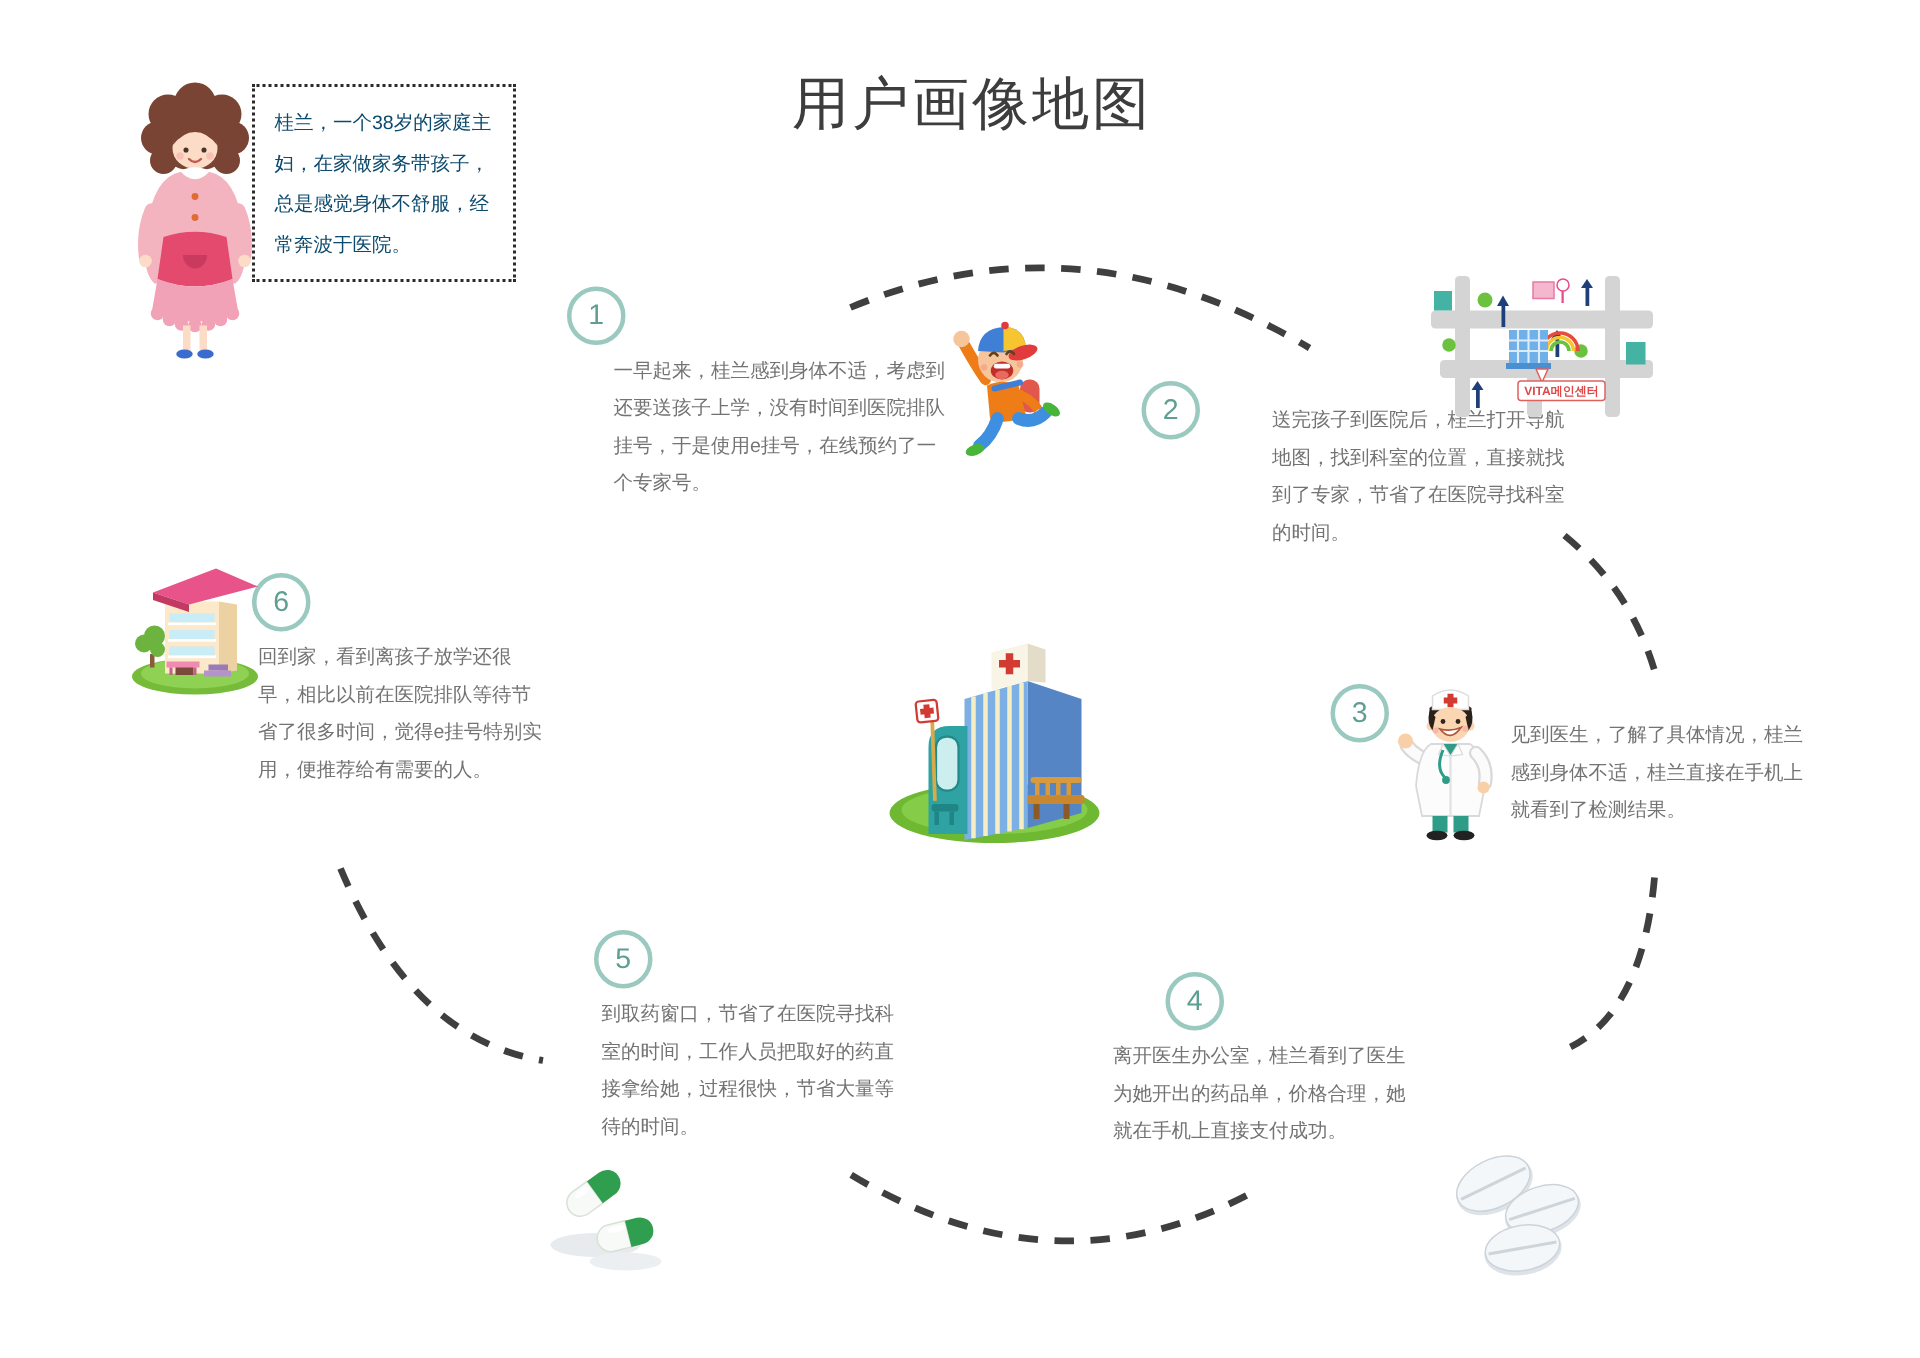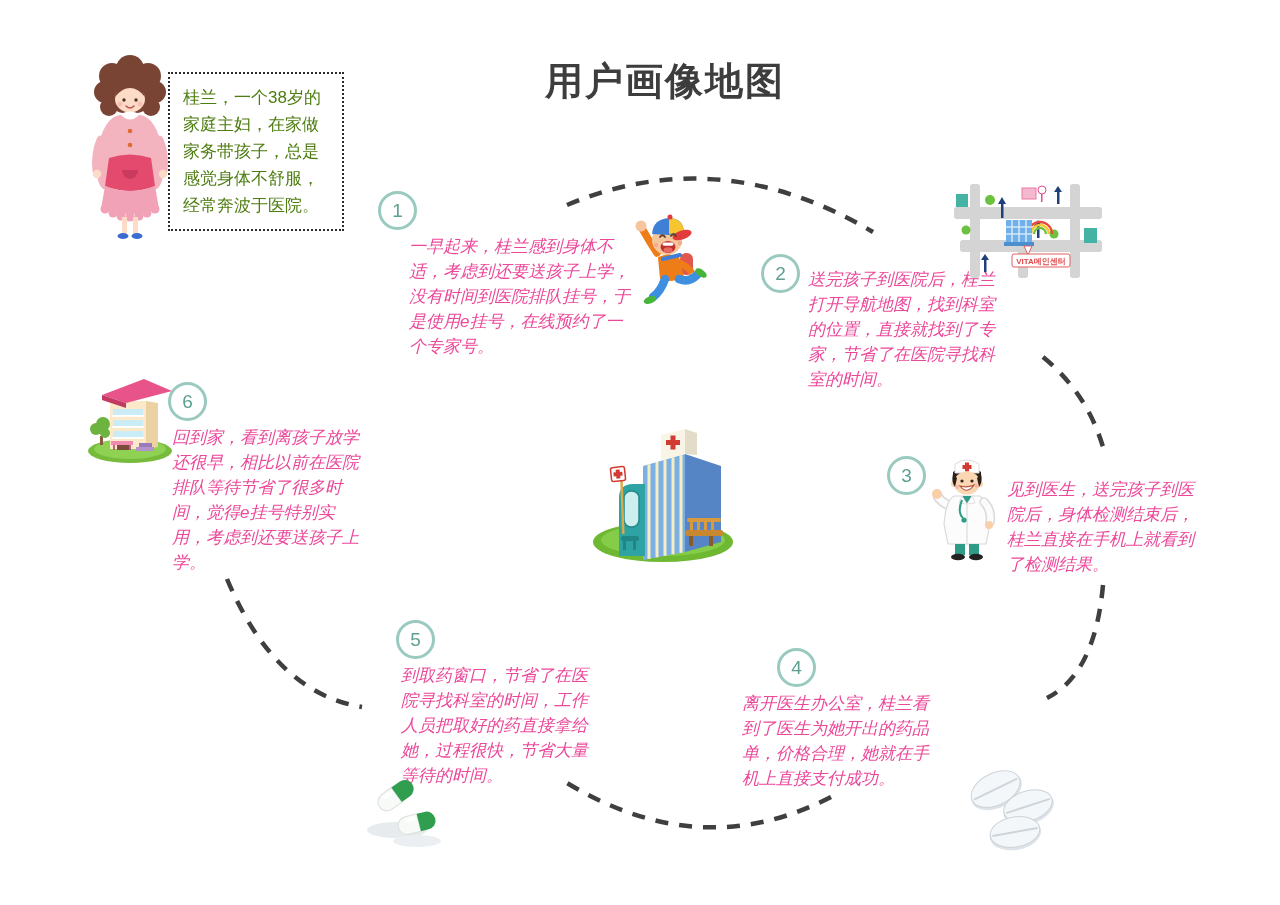--- a/index.html
+++ b/index.html
@@ -2,35 +2,35 @@
 <html lang="zh"><head>
 <meta charset="utf-8">
 <style>
   html,body{margin:0;padding:0;background:#fff;}
   #canvas{
     position:relative;width:1280px;height:905px;background:#ffffff;overflow:hidden;
     font-family:"Liberation Sans","DejaVu Sans",sans-serif;
   }
   .abs{position:absolute;}
   .title{
-    position:absolute;left:528px;top:56px;font-size:38px;font-weight:700;
-    color:#3d3d3d;letter-spacing:2px;white-space:nowrap;margin-left:17px;
+    position:absolute;left:528px;top:44px;font-size:38px;font-weight:400;
+    color:#3d3d3d;letter-spacing:2px;white-space:nowrap;
   }
   .persona-box{
-    position:absolute;left:168px;top:72px;width:146px;
+    position:absolute;left:168px;top:56px;width:146px;
     border:2px dotted #2b2b2b;padding:10px 13px;
-    font-size:17px;line-height:27px;color:#4d7c0f;word-break:break-all;
+    font-size:13px;line-height:27px;color:#0c4a6e;word-break:break-all;
   }
   .badge{
     position:absolute;width:33px;height:33px;border-radius:50%;
     border:3px solid #9ac9bf;background:#fff;display:flex;align-items:center;justify-content:center;
     font-size:19px;color:#5f9e92;
   }
   .stext{
-    position:absolute;font-size:17px;line-height:25px;color:#ec4899;word-break:break-all;font-style:italic;
+    position:absolute;font-size:13px;line-height:25px;color:#737373;word-break:break-all;
   }
   .arcs{position:absolute;left:0;top:0;pointer-events:none;}
   .dash{fill:none;stroke:#3f3f3f;stroke-width:4.5;stroke-dasharray:13 11;}
 </style>
 </head>
 <body>
 
 <div id="canvas">
 
   <div class="title">用户画像地图</div>
@@ -110,25 +110,25 @@
       <span>4</span>
     </div>
   <div class="badge" style="left:396px;top:620px">
       <span>5</span>
     </div>
   <div class="badge" style="left:168px;top:382px">
       <span>6</span>
     </div>
 
   <div class="stext" style="left:409px;top:234px;width:228px">一早起来，桂兰感到身体不适，考虑到还要送孩子上学，没有时间到医院排队挂号，于是使用e挂号，在线预约了一个专家号。</div>
-  <div class="stext" style="left:808px;top:267px;width:196px">送完孩子到医院后，桂兰打开导航地图，找到科室的位置，直接就找到了专家，节省了在医院寻找科室的时间。</div>
-  <div class="stext" style="left:1007px;top:477px;width:198px">见到医生，送完孩子到医院后，身体检测结束后，桂兰直接在手机上就看到了检测结果。</div>
+  <div class="stext" style="left:848px;top:267px;width:196px">送完孩子到医院后，桂兰打开导航地图，找到科室的位置，直接就找到了专家，节省了在医院寻找科室的时间。</div>
+  <div class="stext" style="left:1007px;top:477px;width:198px">见到医生，了解了具体情况，桂兰感到身体不适，桂兰直接在手机上就看到了检测结果。</div>
   <div class="stext" style="left:742px;top:691px;width:200px">离开医生办公室，桂兰看到了医生为她开出的药品单，价格合理，她就在手机上直接支付成功。</div>
   <div class="stext" style="left:401px;top:663px;width:198px">到取药窗口，节省了在医院寻找科室的时间，工作人员把取好的药直接拿给她，过程很快，节省大量等待的时间。</div>
-  <div class="stext" style="left:172px;top:425px;width:192px">回到家，看到离孩子放学还很早，相比以前在医院排队等待节省了很多时间，觉得e挂号特别实用，考虑到还要送孩子上学。</div>
+  <div class="stext" style="left:172px;top:425px;width:192px">回到家，看到离孩子放学还很早，相比以前在医院排队等待节省了很多时间，觉得e挂号特别实用，便推荐给有需要的人。</div>
 
   <svg class="abs" style="left:625px;top:213px" width="90" height="98" viewBox="0 0 90 98">
     <path d="M32,40 Q24,28 18,17" stroke="#ee7d18" stroke-width="7.5" fill="none" stroke-linecap="round"></path>
     <circle cx="16" cy="13" r="5.5" fill="#f7c59c"></circle>
     <rect x="55" y="40" width="13" height="22" rx="6" fill="#e2574c"></rect>
     <circle cx="42" cy="27" r="15" fill="#f7c59c"></circle>
     <path d="M27,21 Q28,6 44,5 Q58,5 59,19 L44,22 Z" fill="#3f7fd6"></path>
     <path d="M44,5 Q58,5 59,19 L44,21 Z" fill="#f6c530"></path>
     <ellipse cx="57" cy="22" rx="10" ry="4.5" fill="#e23b3b" transform="rotate(-18 57 22)"></ellipse>
     <circle cx="45" cy="4" r="2.5" fill="#e23b3b"></circle>

